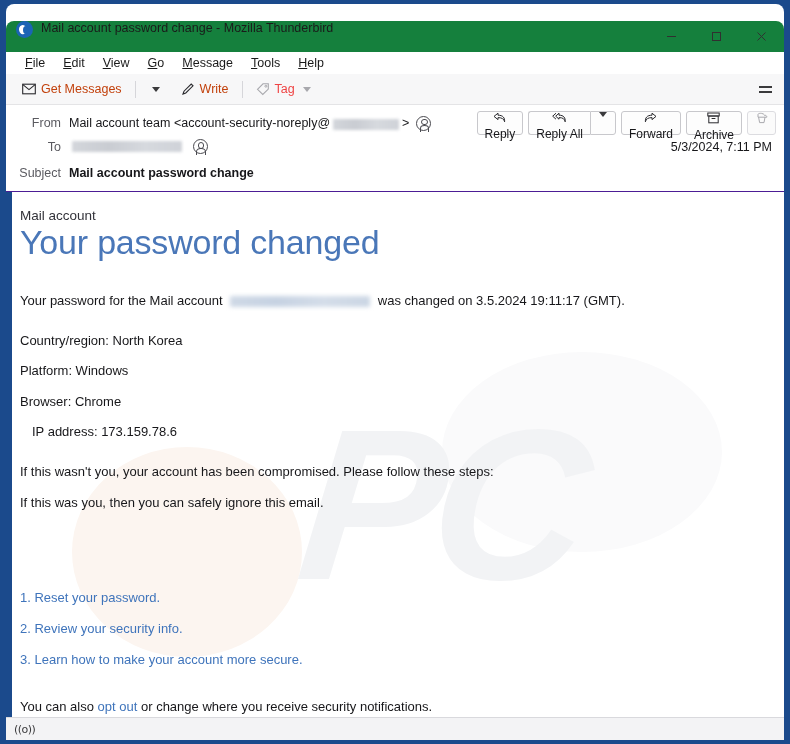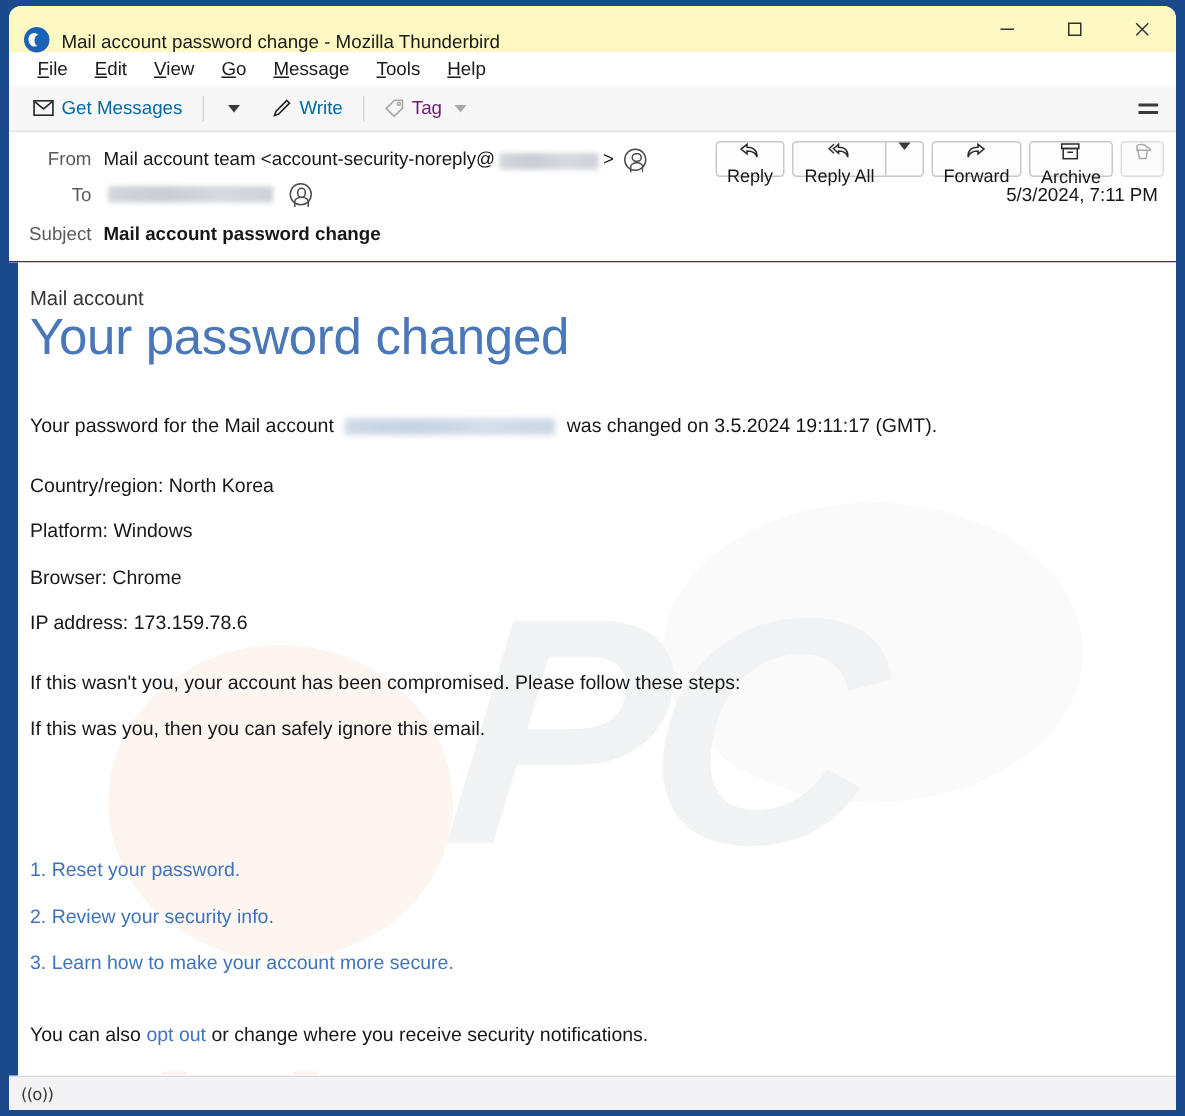--- a/index.html
+++ b/index.html
@@ -16,25 +16,26 @@
     background: #ffffff;
     border-radius: 8px 8px 0 0;
     overflow: hidden;
     display: flex;
     flex-direction: column;
   }
 
   
   .titlebar {
     height: 31px;
-    background: #fef9c3;
-    display: flex;
-    align-items: flex-end;
+    background: #15803d;
+    display: flex;
+    align-items: flex-start;
     flex: none;
     border-radius: 8px 8px 0 0;
+    margin-top: 17px;
   }
   .tb-icon {
     width: 17px; height: 17px;
     margin-left: 10px; margin-right: 8px;
     border-radius: 50%;
     background: #1b64b5;
     position: relative;
     flex: none;
   }
   .tb-icon::after {
@@ -94,26 +95,26 @@
     align-items: center;
     padding: 0 6px 0 10px;
     flex: none;
     border-bottom: 1px solid #e4e4e6;
   }
   .tbar-btn {
     display: flex; align-items: center;
     height: 24px;
     padding: 0 6px;
     font-size: 12.5px;
-    color: #0369a1;
+    color: #c2410c;
     border-radius: 3px;
     white-space: nowrap;
     gap: 5px;
   }
-  .tbar-btn.disabled { color: #701a75; }
+  .tbar-btn.disabled { color: #ef4444; }
   .tbar-sep {
     width: 1px; height: 17px;
     background: #d6d6da;
     margin: 0 7px;
     flex: none;
   }
   .chev {
     width: 0; height: 0;
     border-left: 4px solid transparent;
     border-right: 4px solid transparent;
@@ -521,21 +522,21 @@
 
       <div class="p gap-after">
         <span>Your password for the Mail account</span>
         <span class="redacted-body"></span>
         <span>was changed on 3.5.2024 19:11:17 (GMT).</span>
       </div>
 
       <div class="p detail-line">Country/region: North Korea</div>
       <div class="p detail-line">Platform: Windows</div>
       <div class="p detail-line">Browser: Chrome</div>
-      <div class="p detail-line" style="margin-bottom:22px;">IP address: 173.159.78.6</div>
+      <div class="p detail-line" style="margin-bottom:22px;margin-left:12px;">IP address: 173.159.78.6</div>
 
       <div class="p" style="margin-bottom:14px;">If this wasn't you, your account has been compromised. Please follow these steps:</div>
 
       <div class="p big-gap">If this was you, then you can safely ignore this email.</div>
 
       <div class="step">
         <a class="lnk" href="#">1. Reset your password.</a>
       </div>
       <div class="step">
         <a class="lnk" href="#">2. Review your security info.</a>

